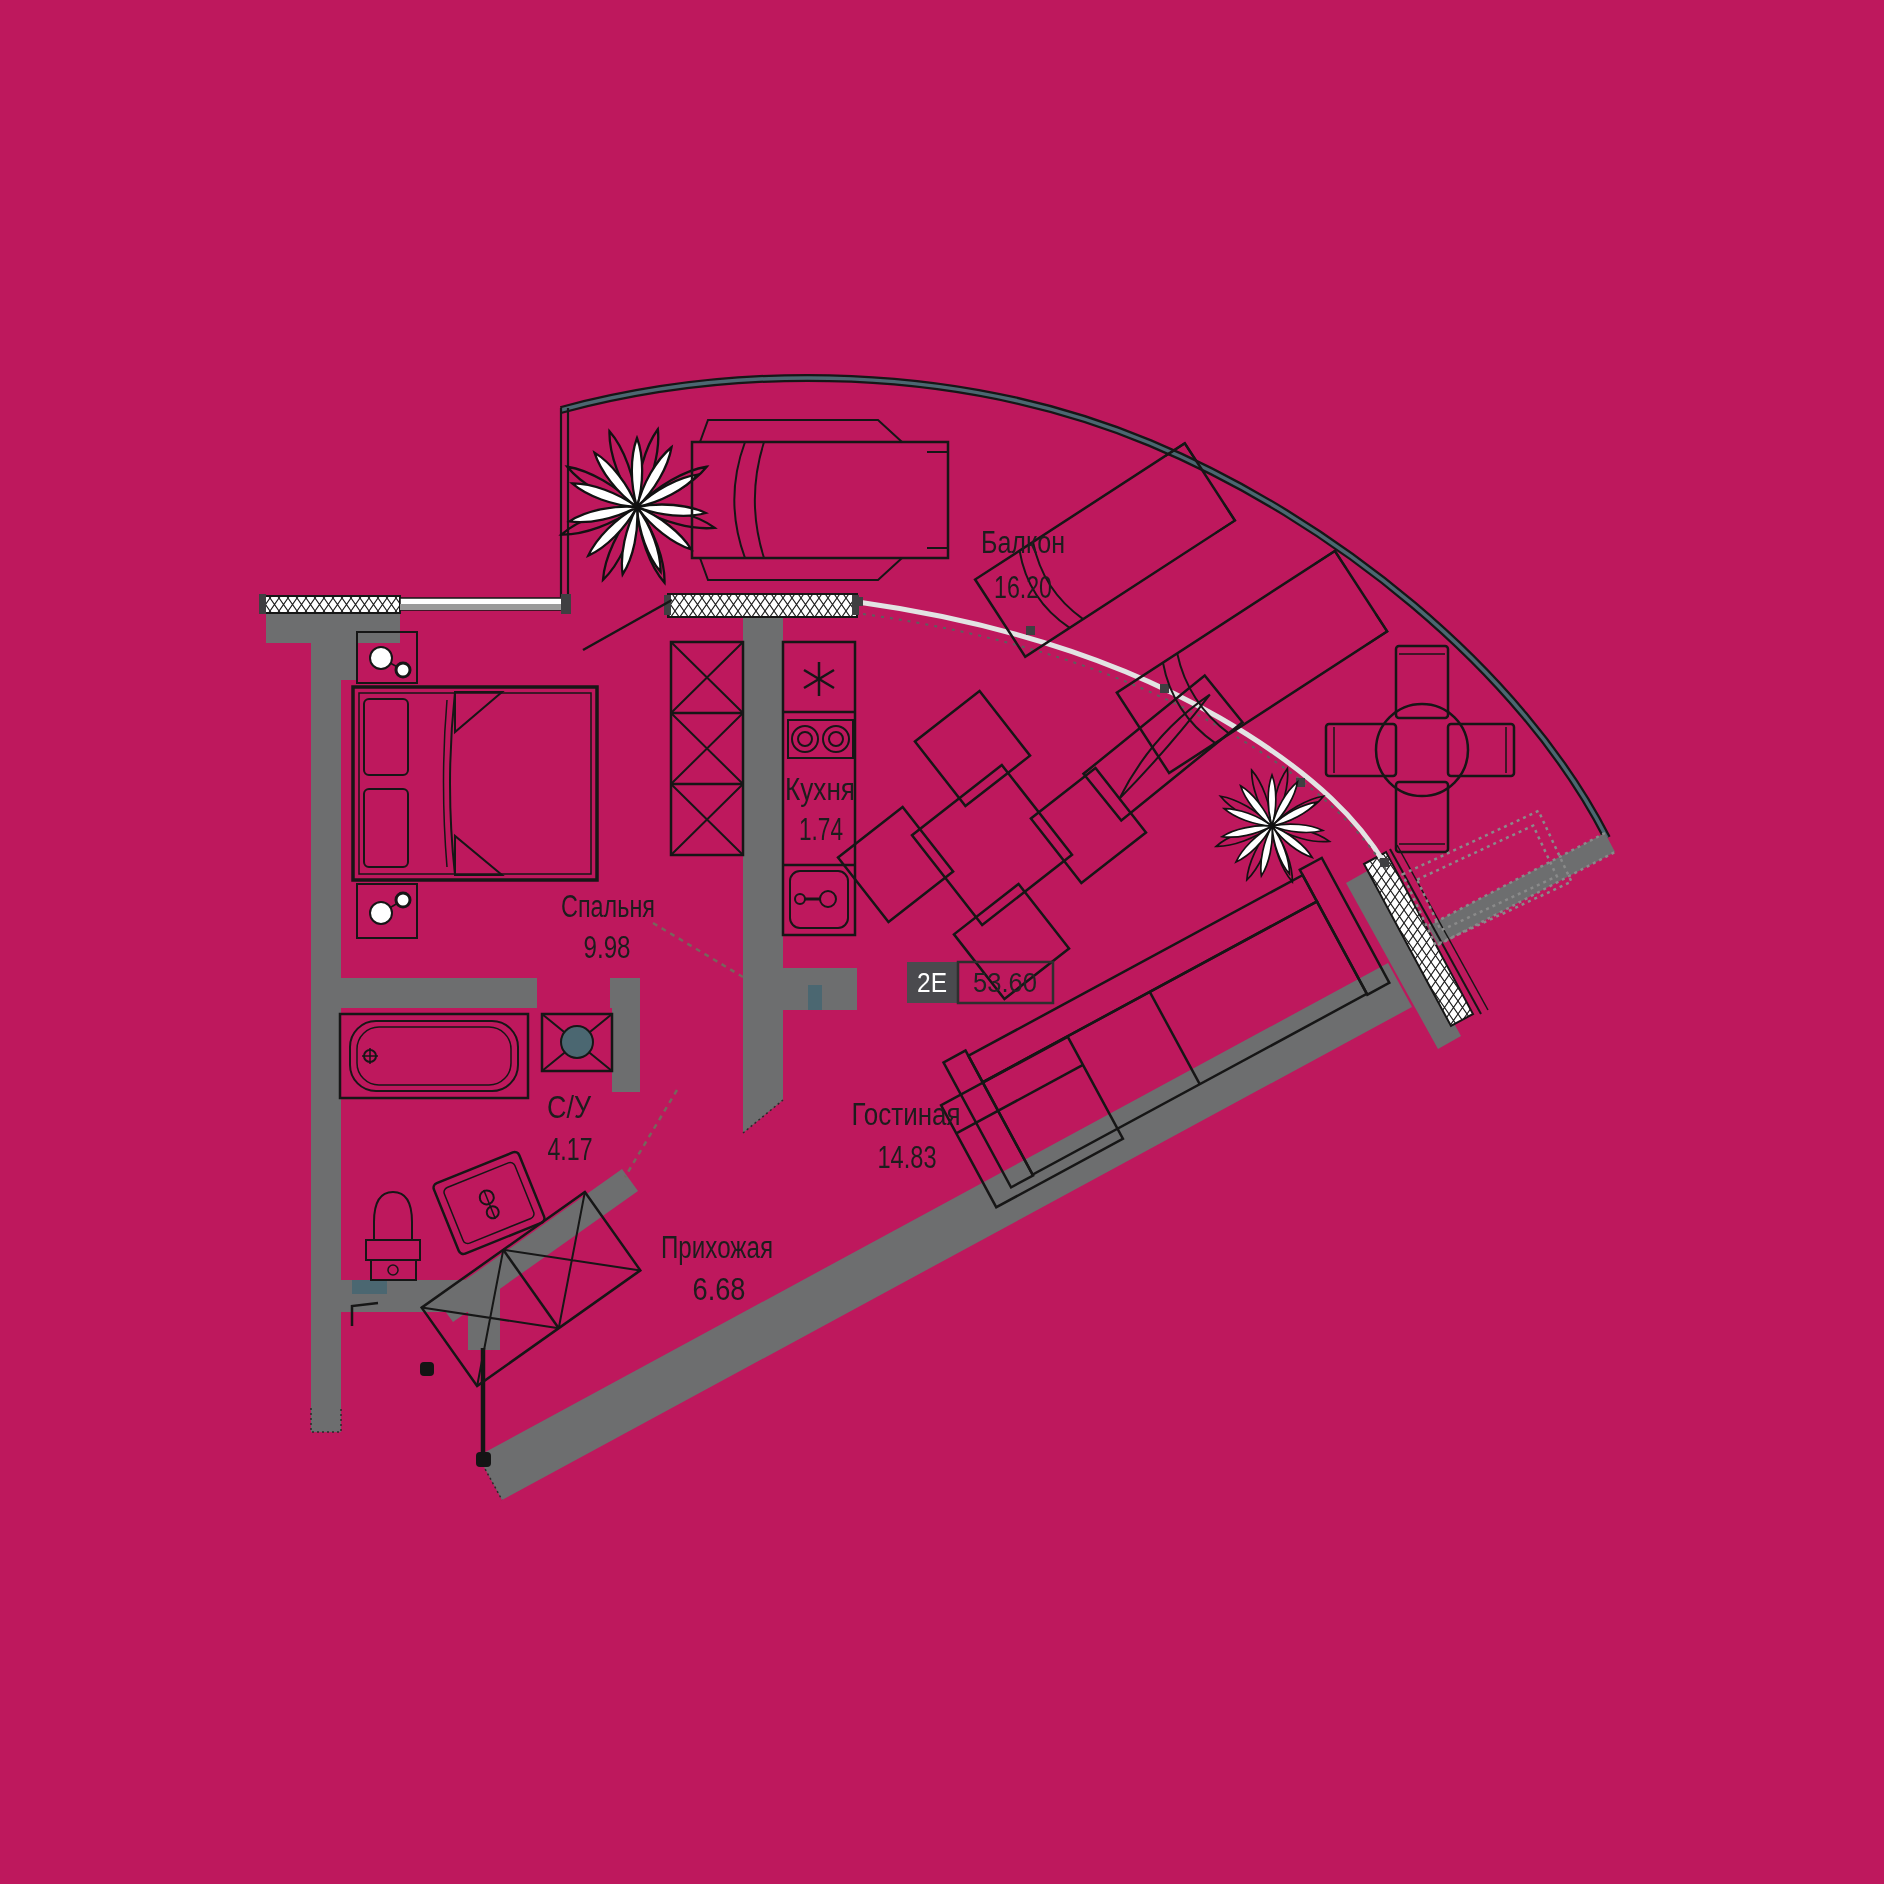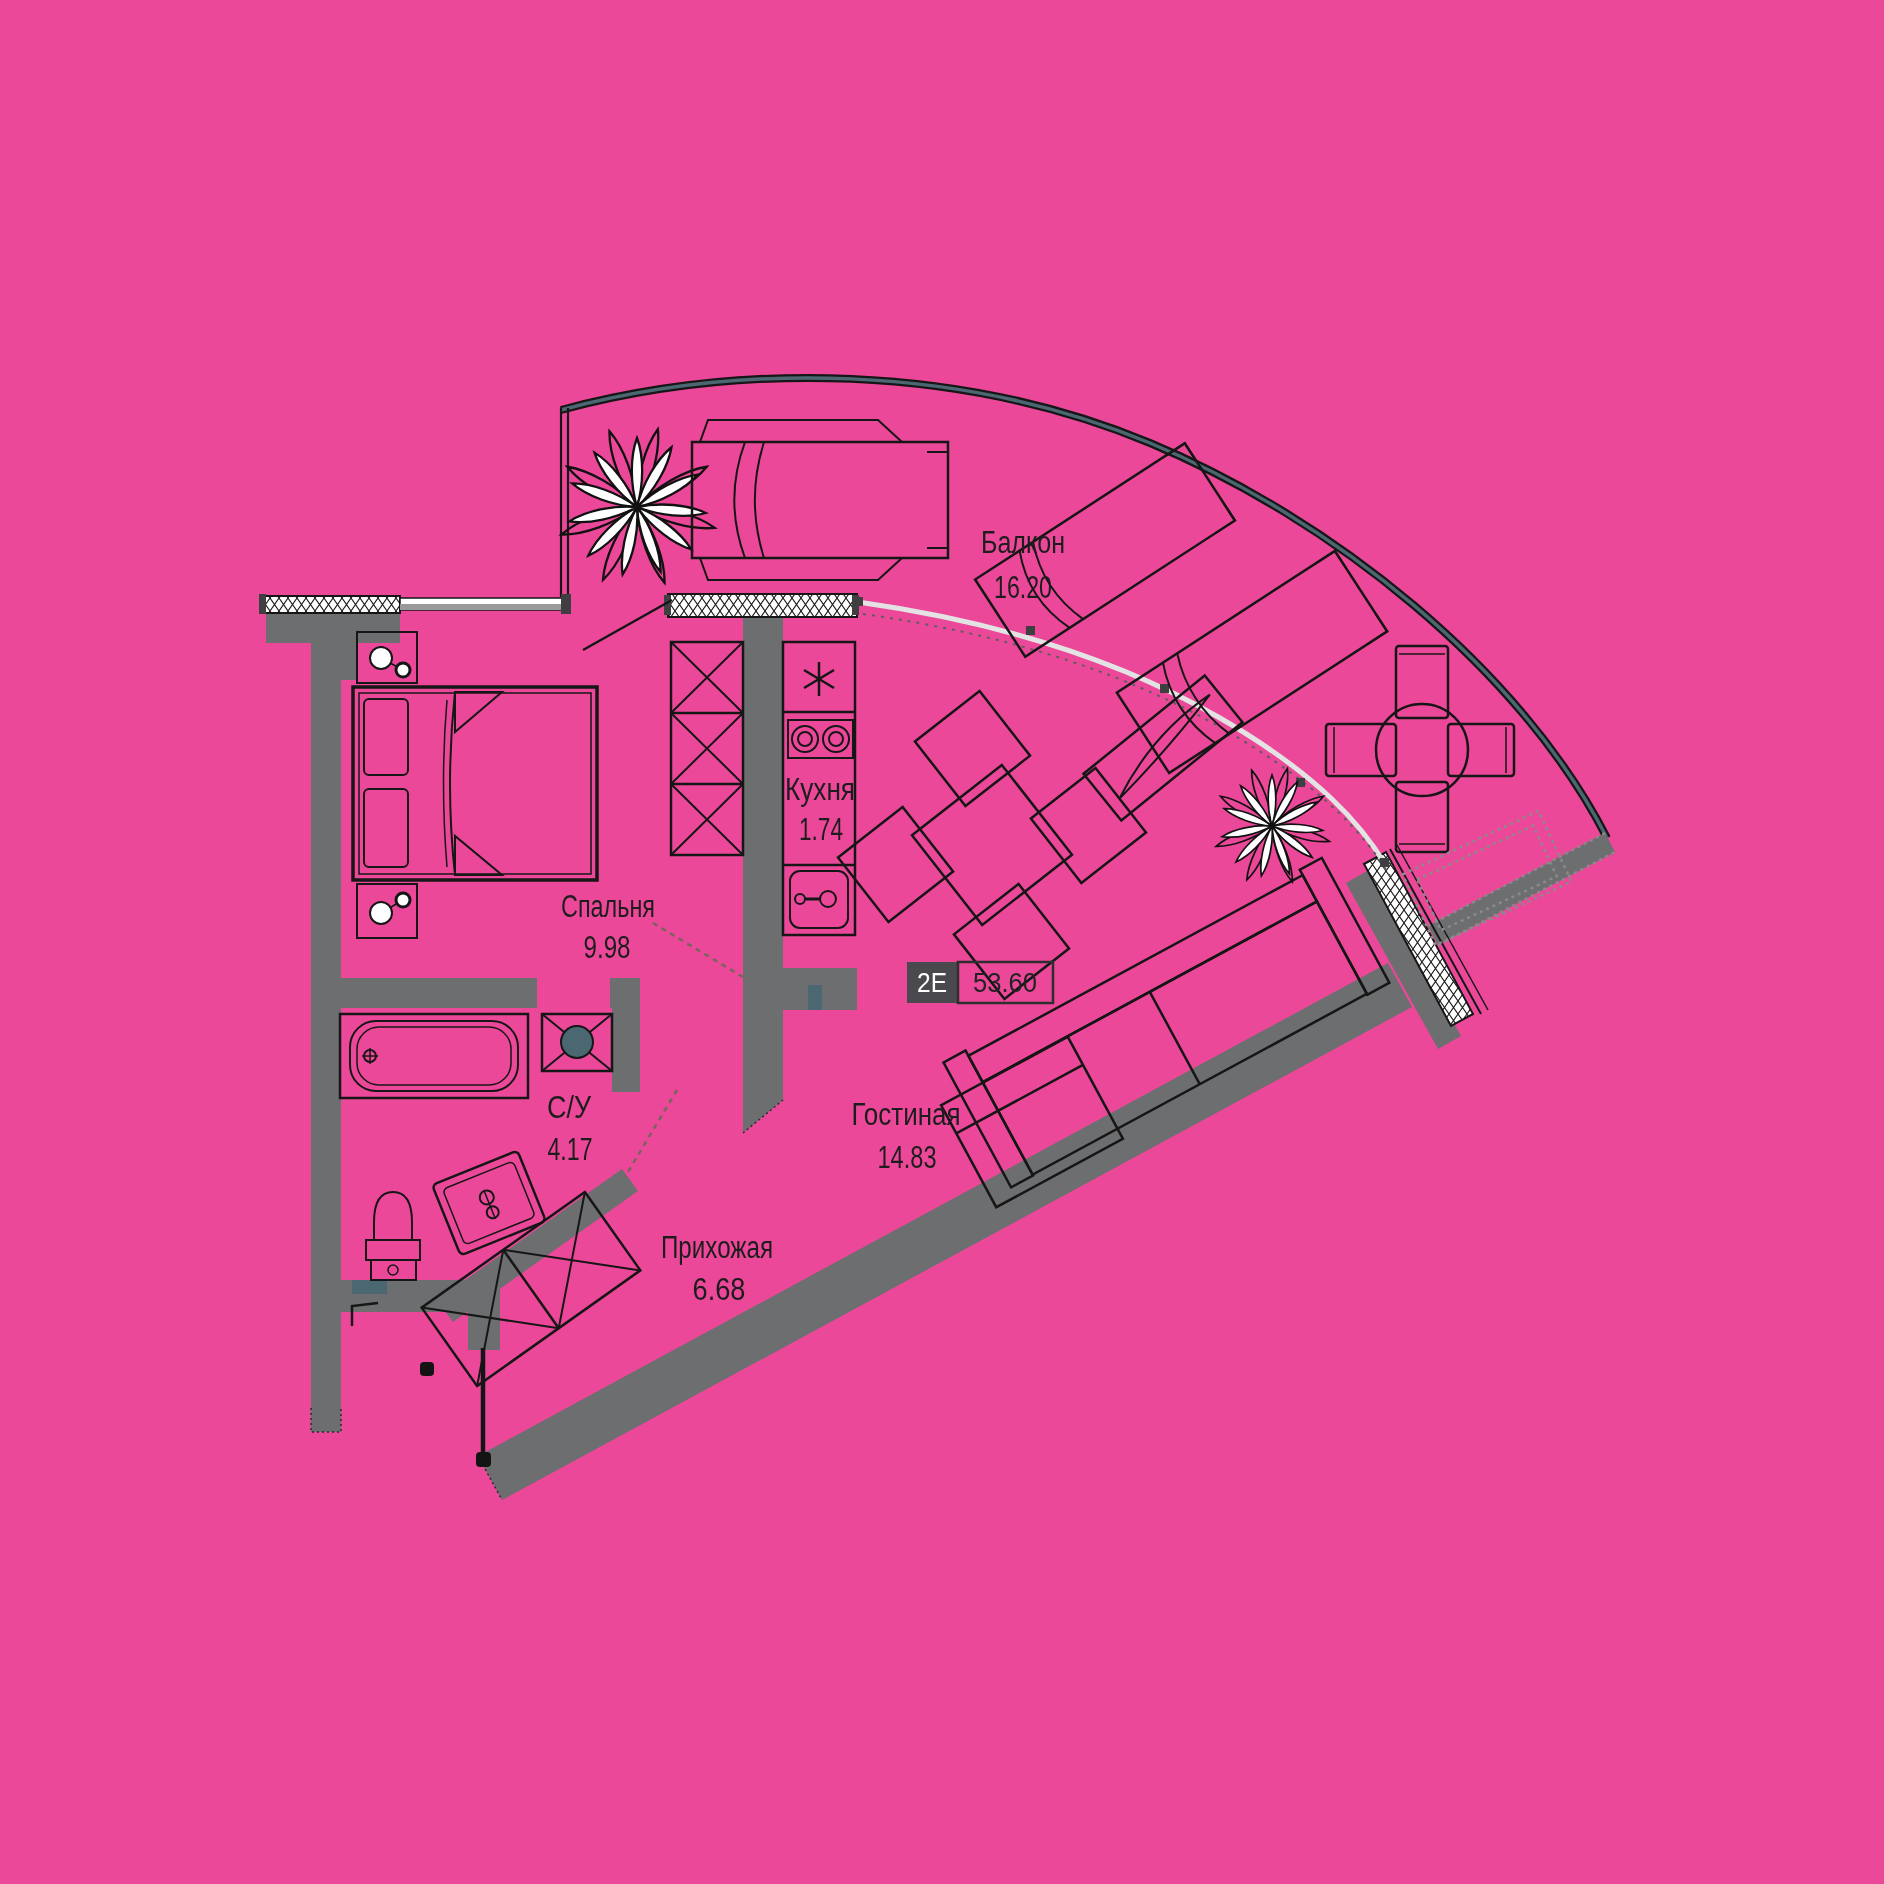--- a/index.html
+++ b/index.html
@@ -1,16 +1,16 @@
 <!DOCTYPE html>
 <html><head>
 <meta charset="utf-8">
 <style>
   html,body{margin:0;padding:0;background:#4b6771;}
-  .stage{position:relative;width:1884px;height:1884px;background:#ec4899;overflow:hidden;}
+  .stage{position:relative;width:1884px;height:1884px;background:#be185d;overflow:hidden;}
   svg{display:block;}
   .wall{fill:#6d6e6f;stroke:none;}
   .ln{stroke:#161616;fill:none;stroke-width:2.5;}
   .ln2{stroke:#161616;fill:none;stroke-width:2;}
   .ln1{stroke:#161616;fill:none;stroke-width:1.5;}
   .post{fill:#3f3f41;stroke:none;}
   .dashdoor{stroke:#77655c;stroke-width:2.5;stroke-dasharray:5 5;fill:none;}
   .dotgray{stroke:#8a8a8a;stroke-width:2.5;stroke-dasharray:3 4;fill:none;}
   .tipdash{stroke:#2a2a2a;stroke-width:1.5;stroke-dasharray:2 3;fill:none;}
   .txt{font-family:"Liberation Sans",sans-serif;font-size:31px;fill:#1d1d1d;text-anchor:middle;}

